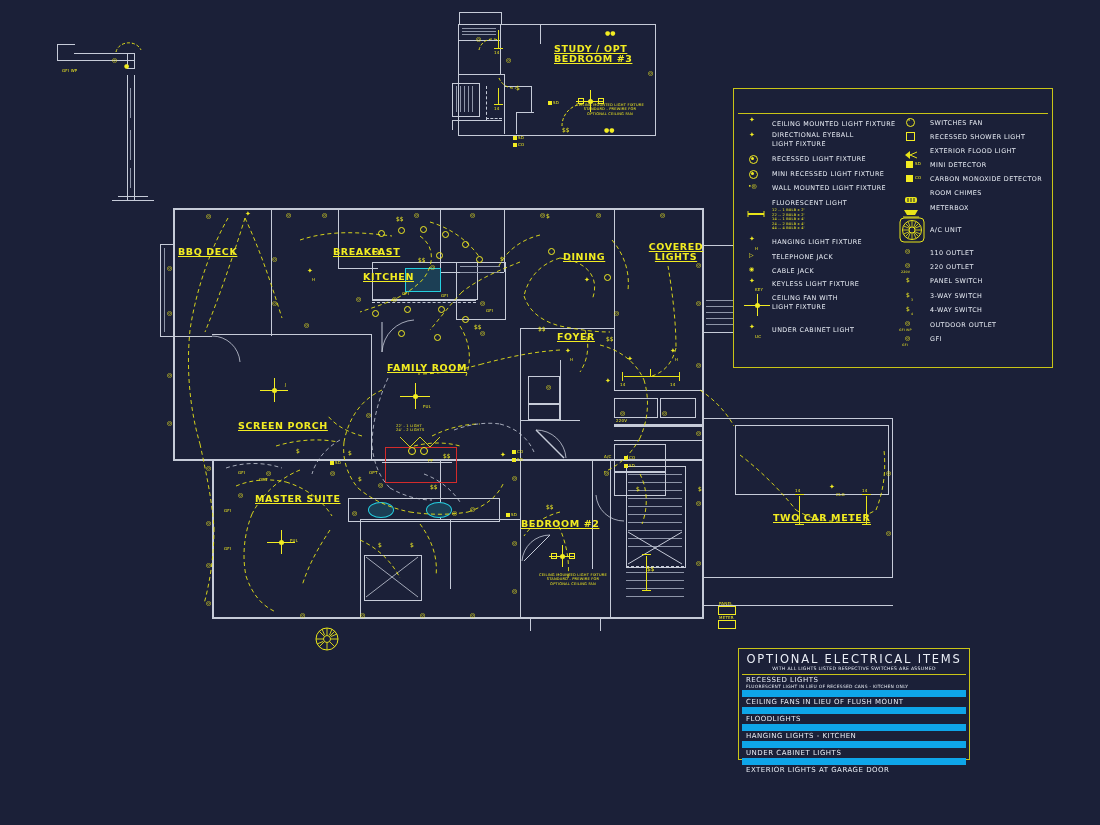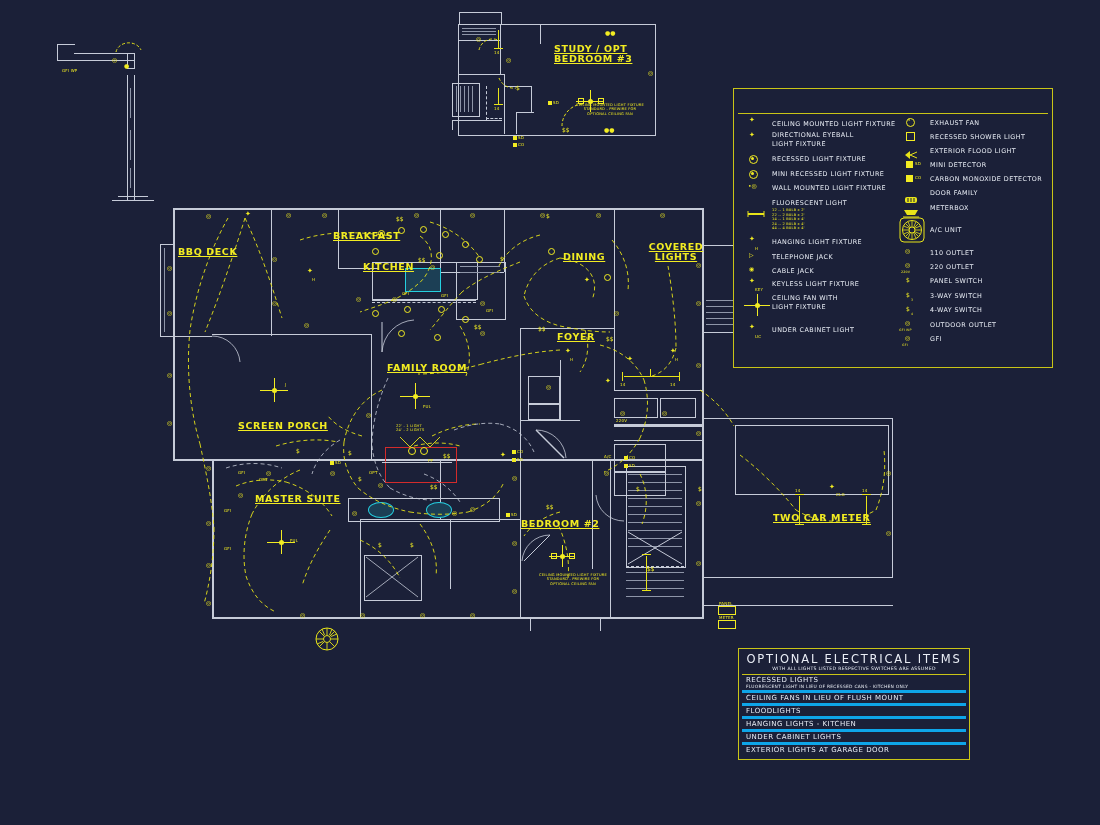--- a/index.html
+++ b/index.html
@@ -45,21 +45,21 @@
 
   
   .panel{position:absolute;border:1px solid #c9c417;background:#1b2038;}
   .ptitle{color:#e9edf5;font-size:12.5px;letter-spacing:2.2px;text-align:center;
           font-family:"DejaVu Sans","Liberation Sans",sans-serif;}
   .legrow{position:absolute;color:#e9edf5;font-size:6.4px;letter-spacing:.45px;
           white-space:nowrap;}
   .sublist{position:absolute;color:#f2ec22;font-size:3.5px;line-height:4.6px;
            white-space:nowrap;letter-spacing:.2px;}
   .optrow{color:#e9edf5;font-size:7px;letter-spacing:.5px;padding:1px 0 1px 4px;
-          border-bottom:3px solid #0ea5e9;white-space:nowrap;}
+          border-bottom:7px solid #0ea5e9;white-space:nowrap;}
   .optrow:last-child{border-bottom:none;}
   .optsub{display:block;font-size:4.4px;letter-spacing:.3px;margin-top:0px;}
   .opthead{color:#e9edf5;font-size:11.5px;letter-spacing:1.8px;text-align:center;}
   .optsubhead{color:#e9edf5;font-size:4.6px;letter-spacing:.3px;text-align:center;
               padding-bottom:1px;}
   #title-block{position:absolute;color:#e9edf5;font-size:10px;letter-spacing:1.3px;
                text-align:center;line-height:13px;}
   #title-block span{text-decoration:underline;display:block;}
 </style>
 </head>
@@ -380,22 +380,22 @@
         <path d="M226 468 C 244 462, 264 462, 282 468"></path>
         <path d="M390 488 C 404 496, 418 500, 432 500"></path>
       </g>
       <g stroke="#e8e419" stroke-width=".9" fill="none">
         <path d="M400 437 L 410 447 L 420 437 L 430 447 L 440 437"></path>
       </g>
     </svg>
   </div>
 
   <div class="room" style="left:178px;top:246px;">BBQ DECK</div>
-  <div class="room" style="left:285px;top:230px;padding-left:48px;">BREAKFAST</div>
-  <div class="room" style="left:363px;top:261px;text-decoration:underline;">KITCHEN</div>
+  <div class="room" style="left:285px;top:246px;padding-left:48px;">BREAKFAST</div>
+  <div class="room" style="left:363px;top:271px;text-decoration:underline;">KITCHEN</div>
   <div class="room" style="left:563px;top:251px;">DINING</div>
   <div class="room two" style="left:645px;top:242px;width:62px;">
     <span>COVERED</span><br><span>LIGHTS</span>
   </div>
   <div class="room" style="left:557px;top:331px;">FOYER</div>
   <div class="room" style="left:387px;top:362px;">FAMILY ROOM</div>
   <div class="room" style="left:238px;top:420px;">SCREEN PORCH</div>
   <div class="room" style="left:255px;top:493px;">MASTER SUITE</div>
   <div class="room" style="left:521px;top:518px;">BEDROOM #2</div>
   <div class="room" style="left:773px;top:512px;">TWO CAR METER</div>
@@ -716,26 +716,26 @@
     <div class="sym" style="left:172px;top:188px;">$</div>
     <div class="sym" style="left:172px;top:203px;">$</div>
     <div class="tag" style="left:177px;top:209px;font-size:3.2px;">3</div>
     <div class="sym" style="left:172px;top:217px;">$</div>
     <div class="tag" style="left:177px;top:223px;font-size:3.2px;">4</div>
     <div class="sym" style="left:171px;top:231px;">◎</div>
     <div class="tag" style="left:165px;top:239px;font-size:3.2px;">GFI WP</div>
     <div class="sym" style="left:171px;top:246px;">◎</div>
     <div class="tag" style="left:168px;top:254px;font-size:3.2px;">GFI</div>
 
-    <div class="legrow" style="left:196px;top:30px;">EXHAUST FAN</div>
+    <div class="legrow" style="left:196px;top:30px;">SWITCHES FAN</div>
     <div class="legrow" style="left:196px;top:44px;">RECESSED SHOWER LIGHT</div>
     <div class="legrow" style="left:196px;top:58px;">EXTERIOR FLOOD LIGHT</div>
     <div class="legrow" style="left:196px;top:72px;">MINI DETECTOR</div>
     <div class="legrow" style="left:196px;top:86px;">CARBON MONOXIDE DETECTOR</div>
-    <div class="legrow" style="left:196px;top:100px;">DOOR FAMILY</div>
+    <div class="legrow" style="left:196px;top:100px;">ROOM CHIMES</div>
     <div class="legrow" style="left:196px;top:115px;">METERBOX</div>
     <div class="legrow" style="left:196px;top:137px;">A/C UNIT</div>
     <div class="legrow" style="left:196px;top:160px;">110 OUTLET</div>
     <div class="legrow" style="left:196px;top:174px;">220 OUTLET</div>
     <div class="legrow" style="left:196px;top:188px;">PANEL SWITCH</div>
     <div class="legrow" style="left:196px;top:203px;">3-WAY SWITCH</div>
     <div class="legrow" style="left:196px;top:217px;">4-WAY SWITCH</div>
     <div class="legrow" style="left:196px;top:232px;">OUTDOOR OUTLET</div>
     <div class="legrow" style="left:196px;top:246px;">GFI</div>
   </div>

